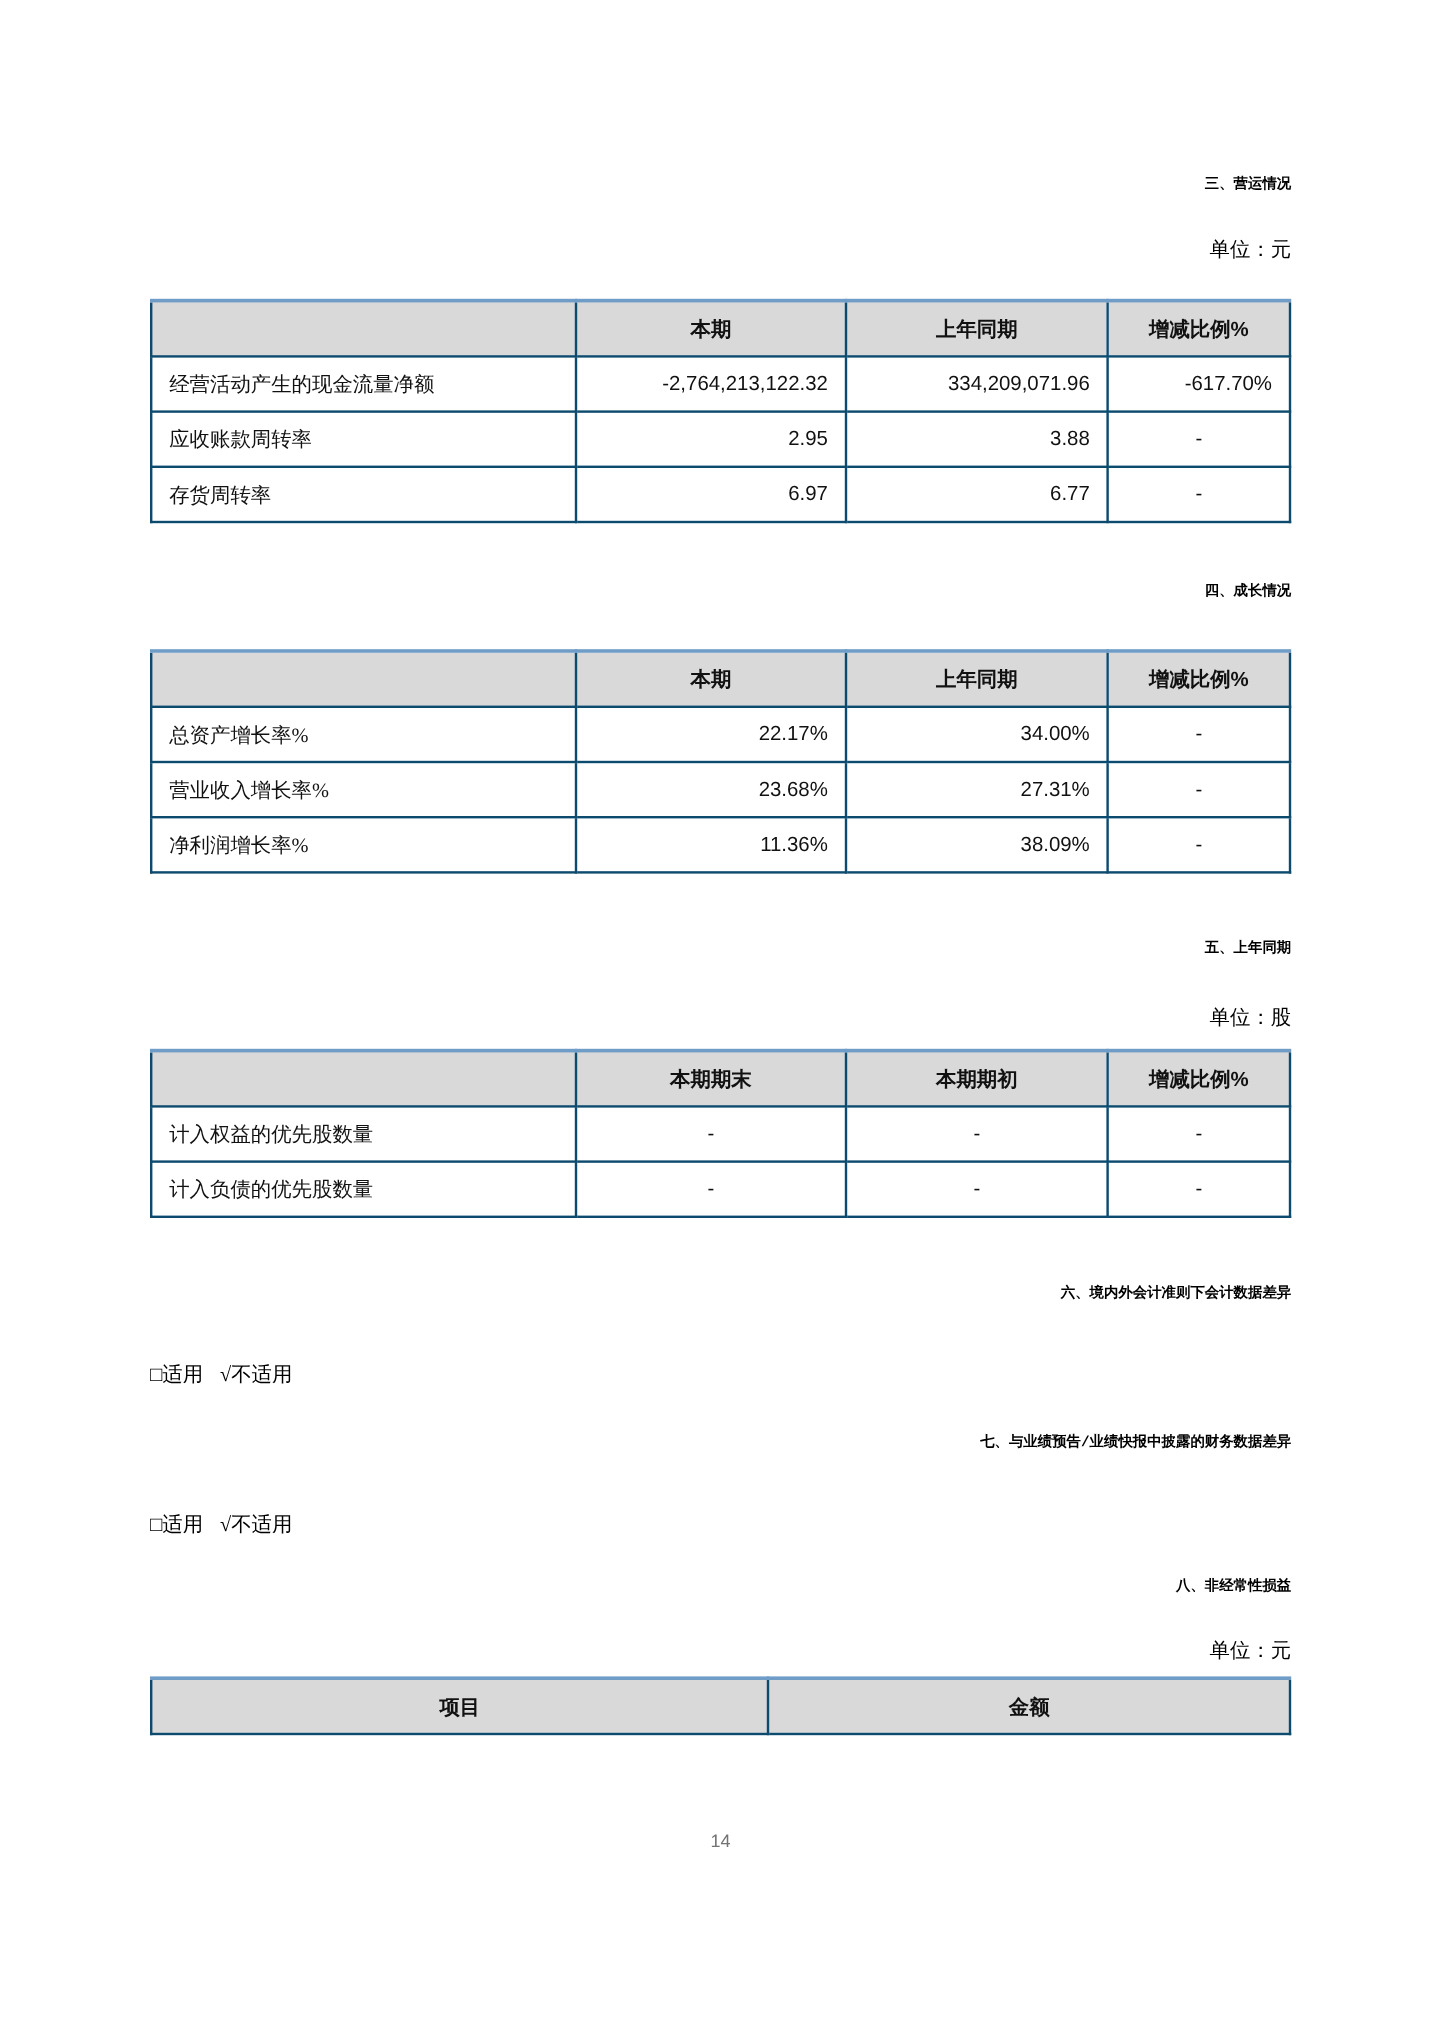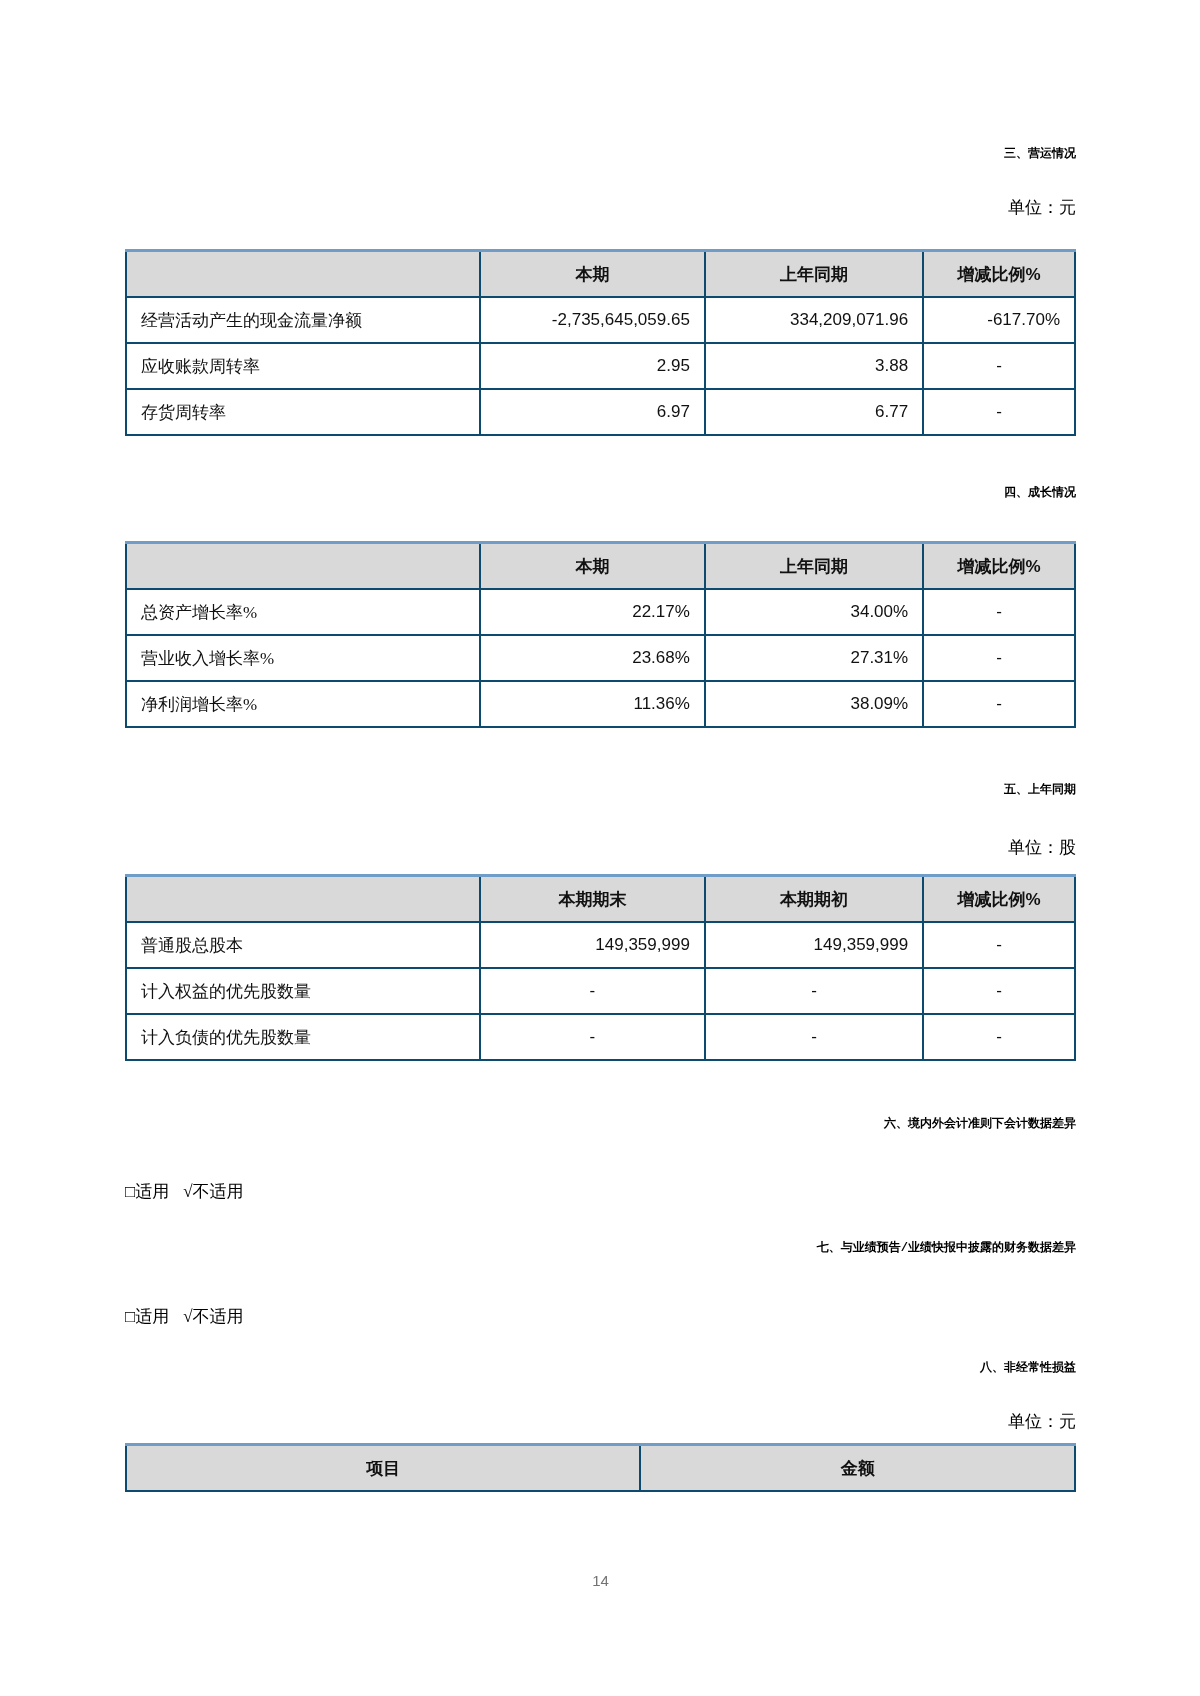--- a/index.html
+++ b/index.html
@@ -103,21 +103,21 @@
       </colgroup>
     <tbody>
         <tr>
       <th></th>
       <th>本期</th>
       <th>上年同期</th>
       <th>增减比例%</th>
     </tr>
     <tr>
       <td class="label">经营活动产生的现金流量净额</td>
-      <td class="num">-2,735,645,059.65</td>
+      <td class="num">-2,764,213,122.32</td>
       <td class="num">334,209,071.96</td>
       <td class="num">-617.70%</td>
     </tr>
     <tr>
       <td class="label">应收账款周转率</td>
       <td class="num">2.95</td>
       <td class="num">3.88</td>
       <td class="dash">-</td>
     </tr>
     <tr>
@@ -182,26 +182,20 @@
         <col style="width:16%">
       </colgroup>
     <tbody>
         <tr>
       <th></th>
       <th>本期期末</th>
       <th>本期期初</th>
       <th>增减比例%</th>
     </tr>
     <tr>
-      <td class="label">普通股总股本</td>
-      <td class="num">149,359,999</td>
-      <td class="num">149,359,999</td>
-      <td class="dash">-</td>
-    </tr>
-    <tr>
       <td class="label">计入权益的优先股数量</td>
       <td class="dash">-</td>
       <td class="dash">-</td>
       <td class="dash">-</td>
     </tr>
     <tr>
       <td class="label">计入负债的优先股数量</td>
       <td class="dash">-</td>
       <td class="dash">-</td>
       <td class="dash">-</td>

